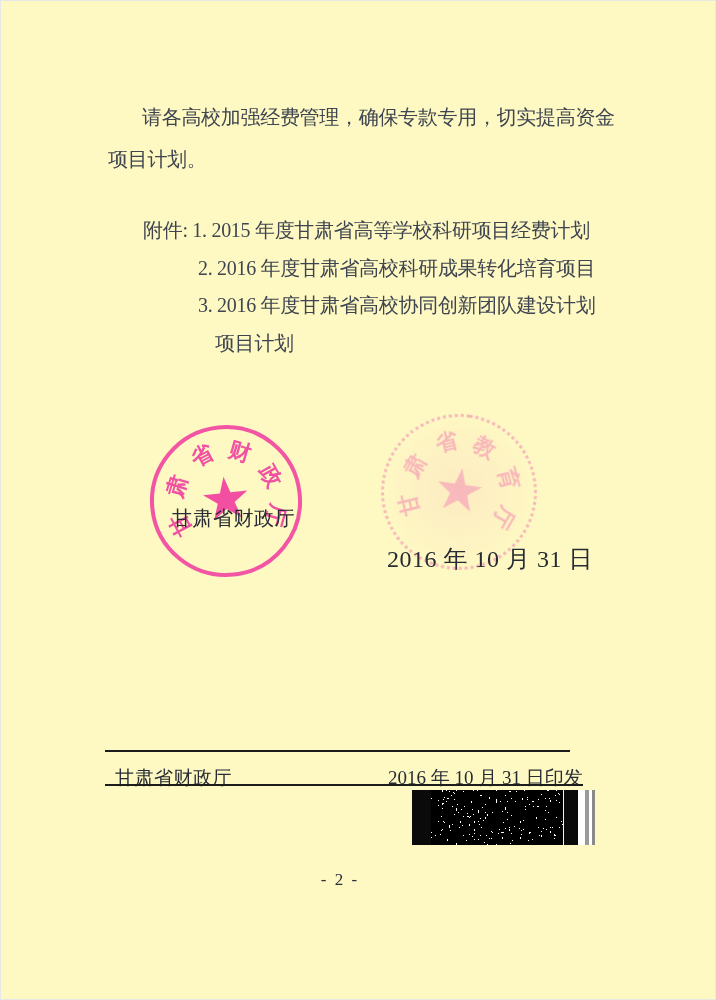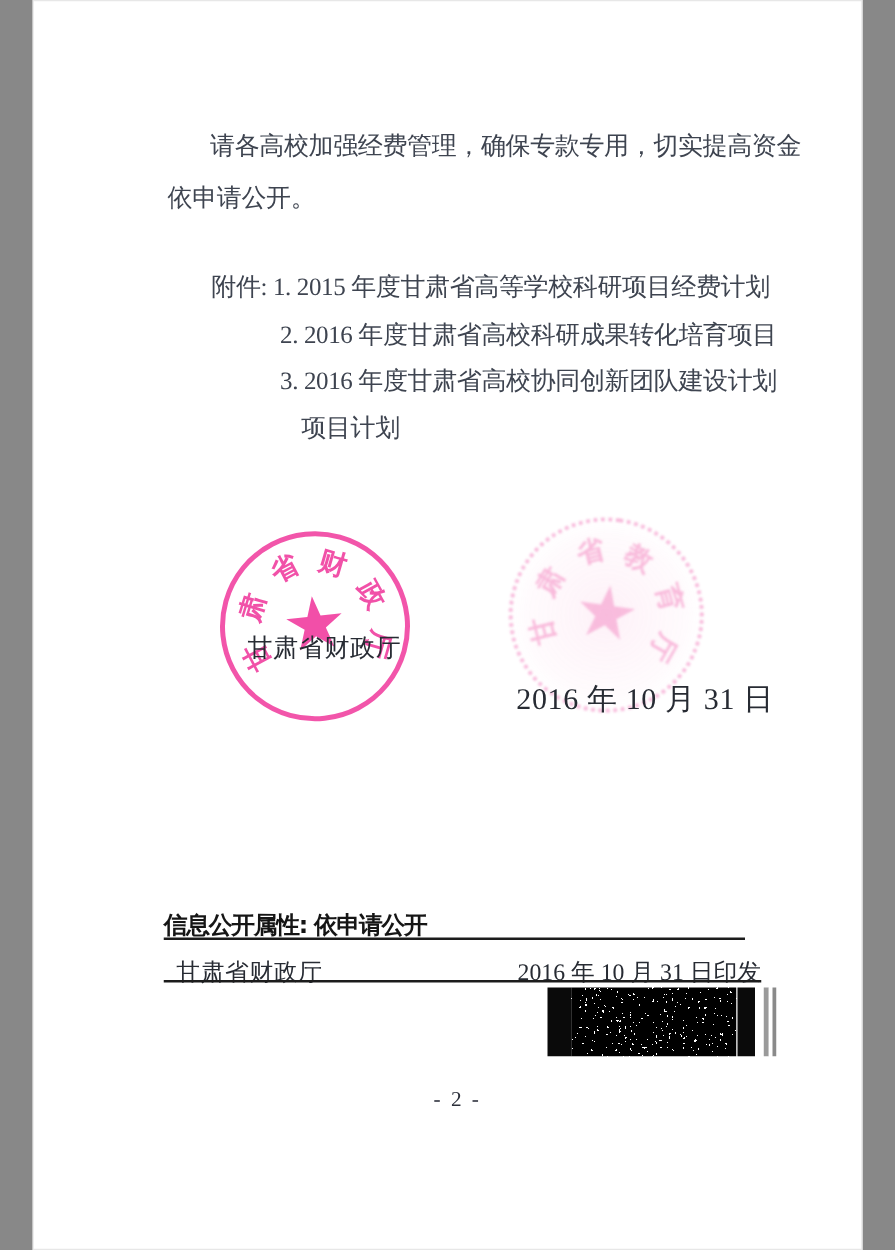--- a/index.html
+++ b/index.html
@@ -1,18 +1,18 @@
 <!DOCTYPE html>
 <html><head>
 <meta charset="utf-8">
 <style>
   html,body{margin:0;padding:0;background:#888;}
   .page{
-    position:relative;width:664px;height:1000px;margin:0 auto;
-    background:#ffffff;overflow:hidden;
+    position:relative;width:716px;height:1000px;margin:0 auto;
+    background:#fef9c3;overflow:hidden;
     font-family:"Liberation Serif","DejaVu Serif",serif;
     box-shadow:inset 0 0 0 1px #e7e7e7;
   }
   
   .body-text{position:absolute;left:108px;top:96px;width:512px;
     font-size:20px;line-height:42px;color:#3e4450;letter-spacing:-0.3px;}
   .body-line.indent{padding-left:34px;}
   
   .attachments{position:absolute;left:143px;top:212px;width:480px;
     font-size:20px;line-height:37.5px;color:#3e4450;letter-spacing:-0.3px;}
@@ -76,21 +76,21 @@
   .page-number{position:absolute;left:300px;top:870px;width:80px;text-align:center;
     font-size:17px;color:#2b2f3a;letter-spacing:2px;}
 </style>
 </head>
 <body>
 
 <div class="page">
 
   <div class="body-text">
     <div class="body-line indent">请各高校加强经费管理，确保专款专用，切实提高资金</div>
-    <div class="body-line">依申请公开。</div>
+    <div class="body-line">项目计划。</div>
   </div>
 
   <div class="attachments">
     <div class="att-line">附件: 1. 2015 年度甘肃省高等学校科研项目经费计划</div>
     <div class="att-line ind1">2. 2016 年度甘肃省高校科研成果转化培育项目</div>
     <div class="att-line ind1">3. 2016 年度甘肃省高校协同创新团队建设计划</div>
     <div class="att-line ind2">项目计划</div>
   </div>
 
   <div class="seal seal-left">
@@ -109,21 +109,20 @@
     <span class="seal-char sc1">肃</span>
     <span class="seal-char sc2">省</span>
     <span class="seal-char sc3">教</span>
     <span class="seal-char sc4">育</span>
     <span class="seal-char sc5">厅</span>
   </div>
 
   <div class="sig sig-left">甘肃省财政厅</div>
   <div class="sig sig-date">2016 年 10 月 31 日</div>
 
-  <div class="disclosure">信息公开属性: 依申请公开</div>
   <div class="rule rule-1"></div>
   <div class="issuer">甘肃省财政厅</div>
   <div class="print-date">2016 年 10 月 31 日印发</div>
   <div class="rule rule-2"></div>
 
   <div class="barcode">
     <div class="bc-solid bc-b1"></div>
     <svg class="bc-noise" width="132" height="55" xmlns="http://www.w3.org/2000/svg">
       <defs>
         <filter id="bcnoise" x="0" y="0" width="100%" height="100%">

